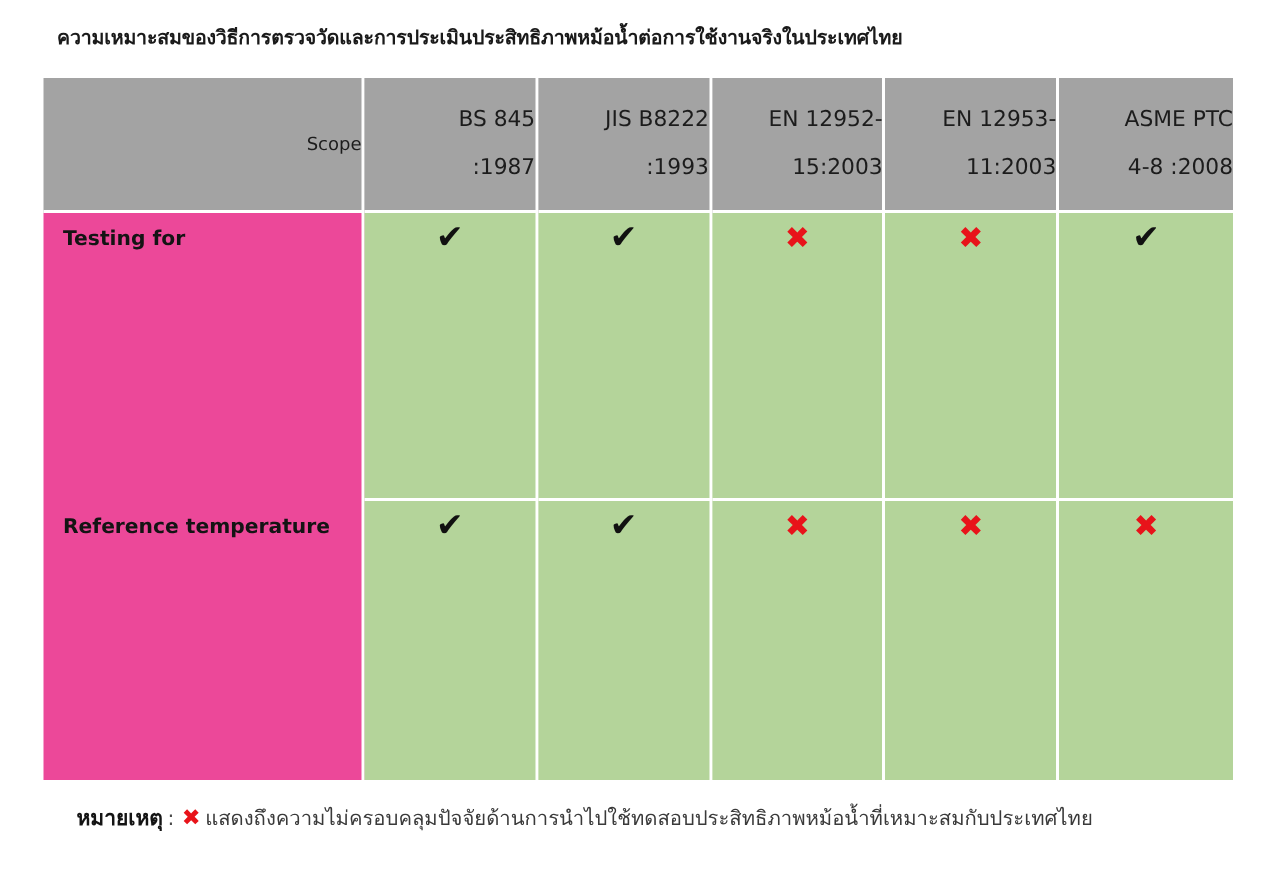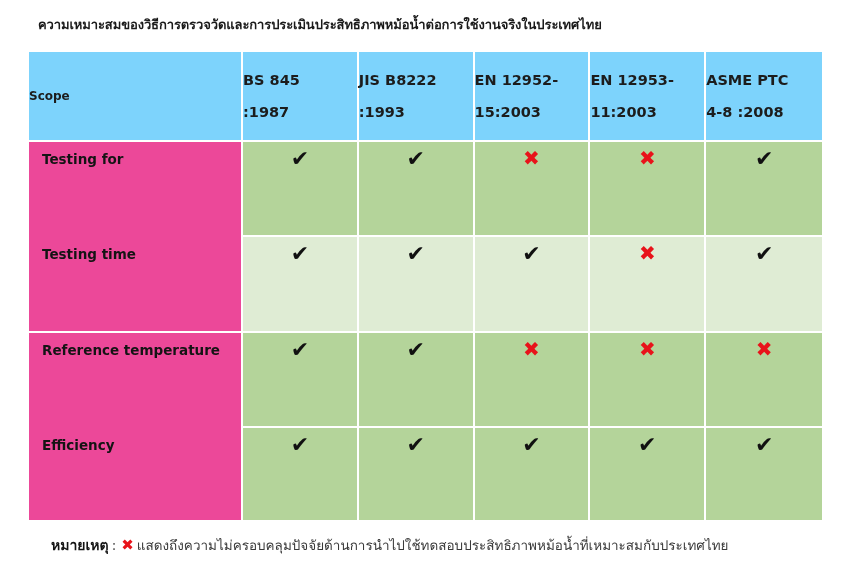--- a/index.html
+++ b/index.html
@@ -52,28 +52,28 @@
     border-collapse: separate;
     border-spacing: 0;
     table-layout: fixed;
   }
 
   table.matrix col.c-scope  { width: 214px; }
   table.matrix col.c-std    { width: 115.8px; }
 
   
   thead th {
-    background: #7dd3fc;
+    background: #a3a3a3;
     border-right: 2px solid #ffffff;
     border-bottom: 2px solid #ffffff;
     height: 88px;
     padding: 0;
-    font-weight: bold;
+    font-weight: normal;
     vertical-align: middle;
-    text-align: left;
+    text-align: right;
   }
   thead th:last-child { border-right: none; margin-top: 14px; }
 
   .hdr-scope {
     font-size: 12px;
     color: #1c1c1c;
     line-height: 1.2;
   }
   .hdr-std {
     font-size: 14.5px;
@@ -217,53 +217,33 @@
           </td>
           <td class="mark"><span class="glyph yes">✔</span></td>
           <td class="mark"><span class="glyph yes">✔</span></td>
           <td class="mark"><span class="glyph no">✖</span></td>
           <td class="mark"><span class="glyph no">✖</span></td>
           <td class="mark"><span class="glyph yes">✔</span></td>
         </tr>
 
 
 
-        <tr class="band-light">
-          <td class="scope pair-end">
-            <span class="scope-text">Testing time</span>
-          </td>
-          <td class="mark"><span class="glyph yes">✔</span></td>
-          <td class="mark"><span class="glyph yes">✔</span></td>
-          <td class="mark"><span class="glyph yes">✔</span></td>
-          <td class="mark"><span class="glyph no">✖</span></td>
-          <td class="mark"><span class="glyph yes">✔</span></td>
-        </tr>
 
         <tr class="band-dark">
           <td class="scope">
             <span class="scope-text">Reference temperature</span>
           </td>
           <td class="mark"><span class="glyph yes">✔</span></td>
           <td class="mark"><span class="glyph yes">✔</span></td>
           <td class="mark"><span class="glyph no">✖</span></td>
           <td class="mark"><span class="glyph no">✖</span></td>
           <td class="mark"><span class="glyph no">✖</span></td>
         </tr>
 
 
-        <tr class="band-dark">
-          <td class="scope">
-            <span class="scope-text">Efficiency</span>
-          </td>
-          <td class="mark"><span class="glyph yes">✔</span></td>
-          <td class="mark"><span class="glyph yes">✔</span></td>
-          <td class="mark"><span class="glyph yes">✔</span></td>
-          <td class="mark"><span class="glyph yes">✔</span></td>
-          <td class="mark"><span class="glyph yes">✔</span></td>
-        </tr>
 
       </tbody>
     </table>
   </div>
 
   <div class="footnote">
     <span class="fn-label">หมายเหตุ</span><span class="fn-colon">:</span><span class="fn-mark">✖</span><span class="fn-text">แสดงถึงความไม่ครอบคลุมปัจจัยด้านการนำไปใช้ทดสอบประสิทธิภาพหม้อน้ำที่เหมาะสมกับประเทศไทย</span>
   </div>
 
 </div>

